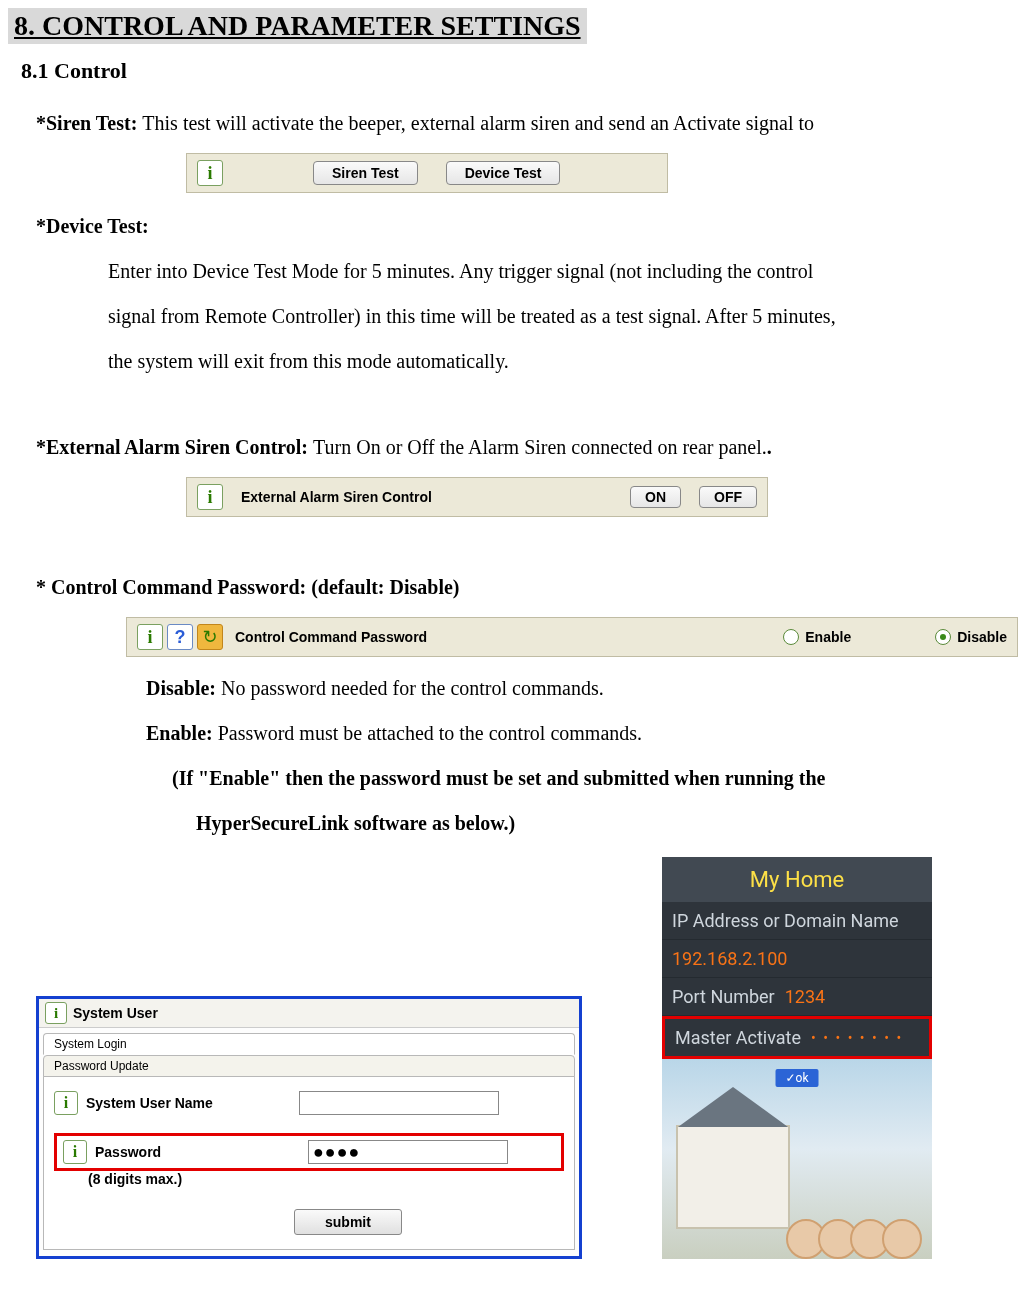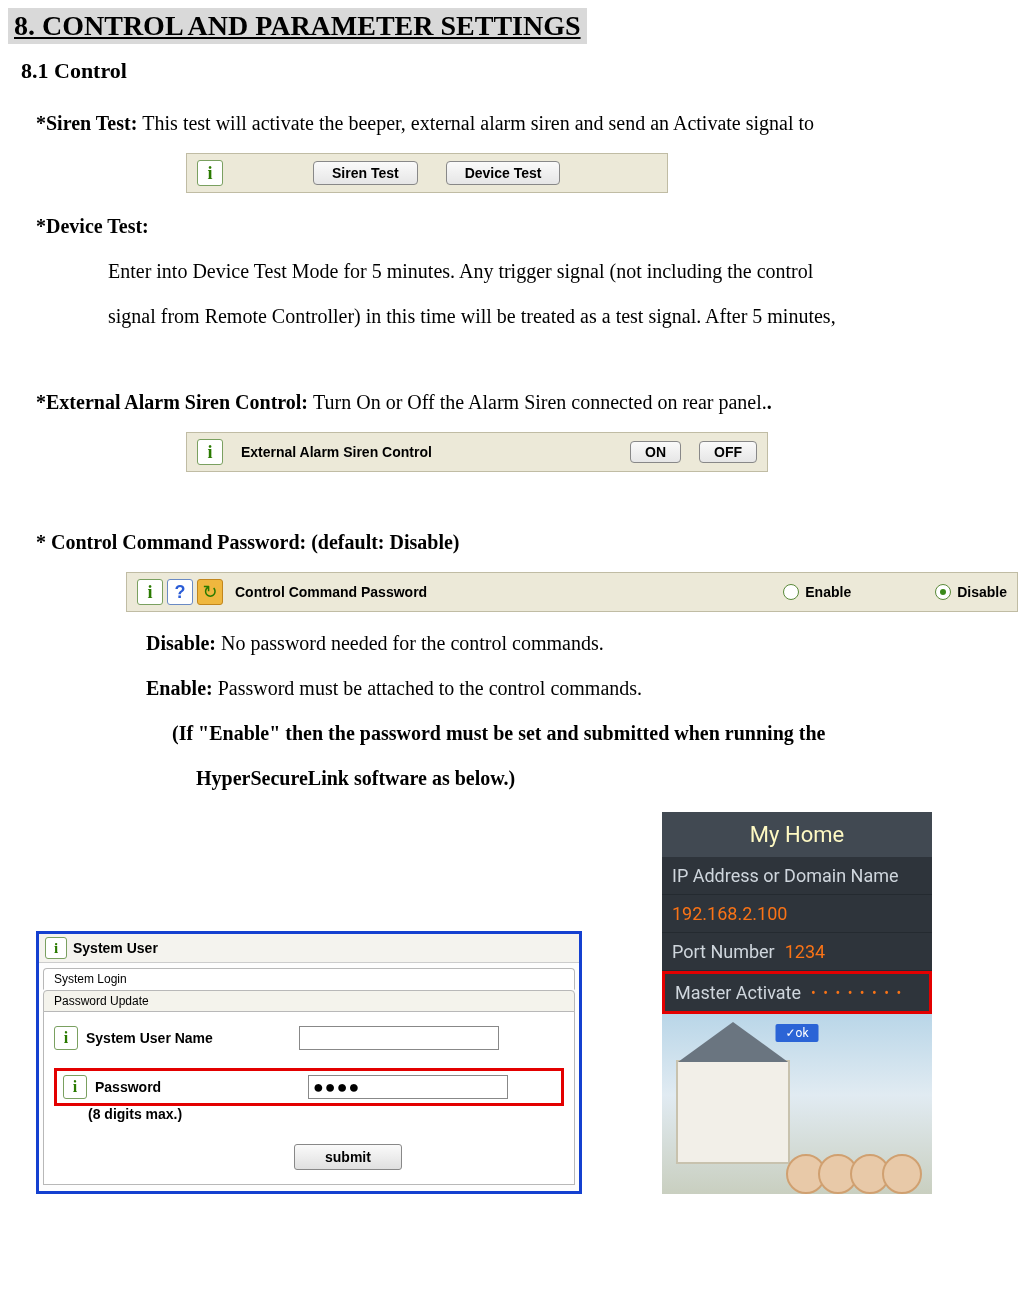--- a/index.html
+++ b/index.html
@@ -161,36 +161,36 @@
   margin-left: 240px;
   cursor: pointer;
 }
 
 
 .phone {
   width: 270px;
   font-family: -apple-system, "Segoe UI", Roboto, Arial, sans-serif;
 }
 .phone-titlebar {
-  background: #414952; color: #fef9c3; text-align: center;
+  background: #414952; color: #fde047; text-align: center;
   font-size: 22px; padding: 10px 0;
 }
 .phone-row {
   background: #2e343b; color: #cfd6dd;
   font-size: 18px; padding: 8px 10px;
   border-bottom: 1px solid #242a30;
   display: flex; align-items: center; gap: 10px;
 }
 .phone-val { color: #f97316; }
 .phone-row.highlight {
   border: 3px solid #e30000;
 }
 .phone-dots { letter-spacing: 2px; font-size: 14px; }
 .phone-photo {
-  height: 180px;
+  height: 200px;
   background: linear-gradient(180deg,#b9d6e8 0%, #e1ebf2 45%, #c9cfc0 100%);
   position: relative;
   display: flex; align-items: center; justify-content: center;
 }
 .ok-btn {
   position: absolute; top: 10px; left: 50%; transform: translateX(-50%);
   background: #2b64d6; color: #fff; font-size: 12px;
   padding: 2px 10px; border-radius: 2px; cursor: pointer;
 }
 .people {
@@ -245,20 +245,21 @@
         <button class="ui-btn">Device Test</button>
       </span>
     </div>
   </div>
 
   
   <div class="item-block">
     <p><span class="item-label">*Device Test:</span></p>
     <p class="indent" style="margin-left:72px;">Enter into Device Test Mode for 5 minutes. Any trigger signal (not including the control</p>
     <p class="indent">signal from Remote Controller) in this time will be treated as a test signal. After 5 minutes,</p>
+    <p class="indent">the system will exit from this mode automatically.</p>
   </div>
 
   <br>
 
   
   <div class="item-block">
     <p>
       <span class="item-label">*External Alarm Siren Control: </span><span class="item-text">Turn On or Off the Alarm Siren connected on rear panel.</span><b>.</b>
     </p>
 

